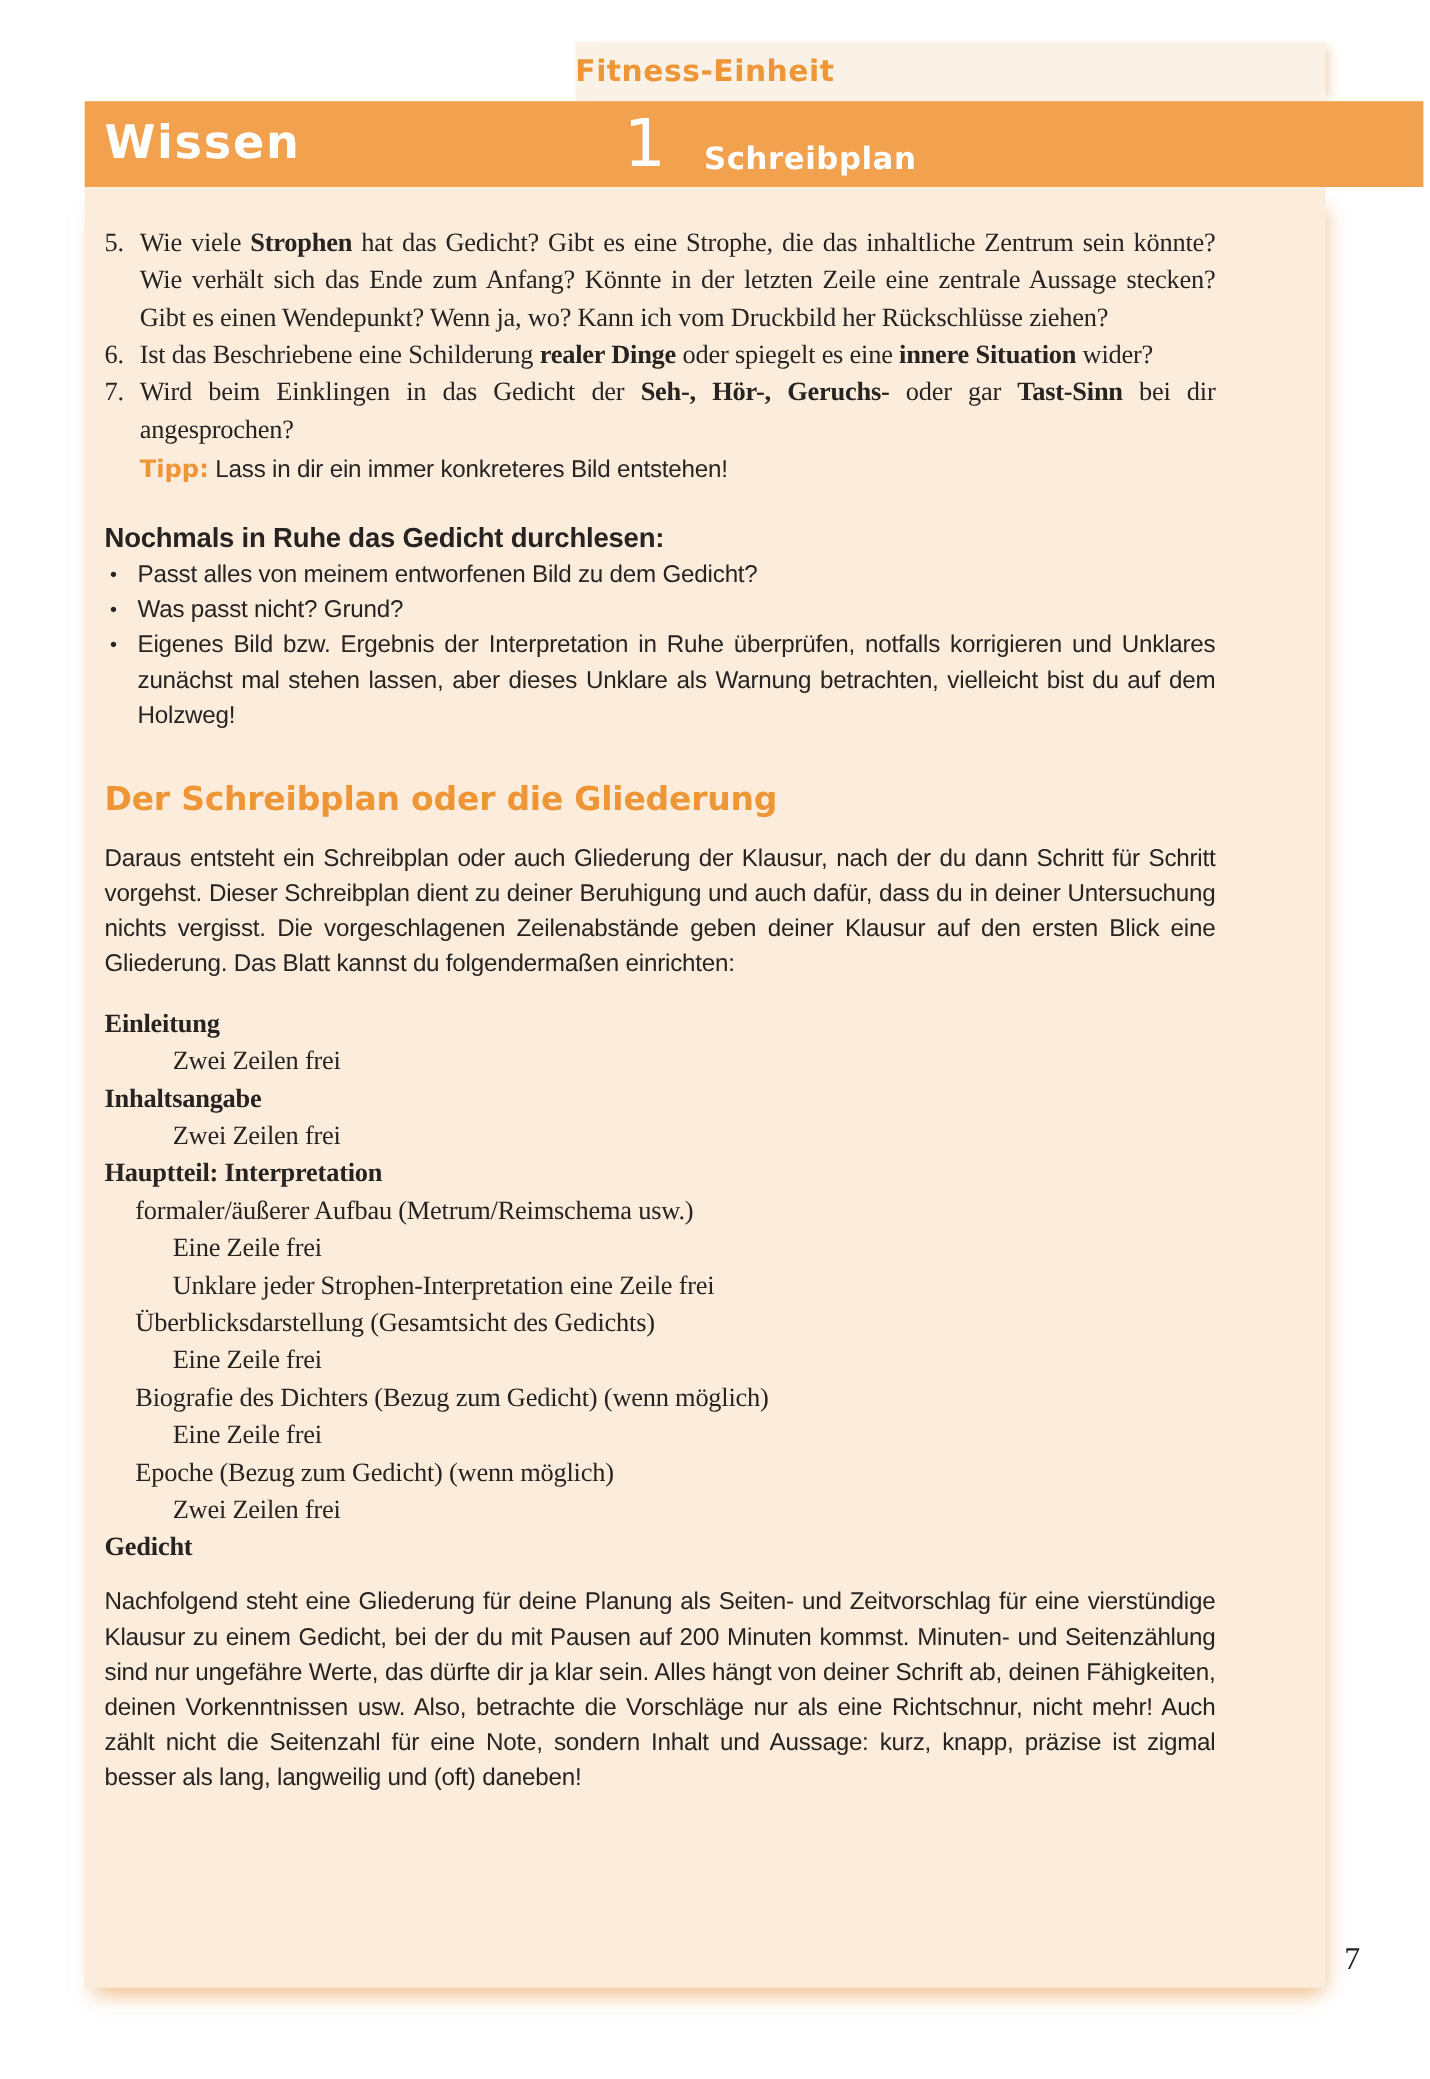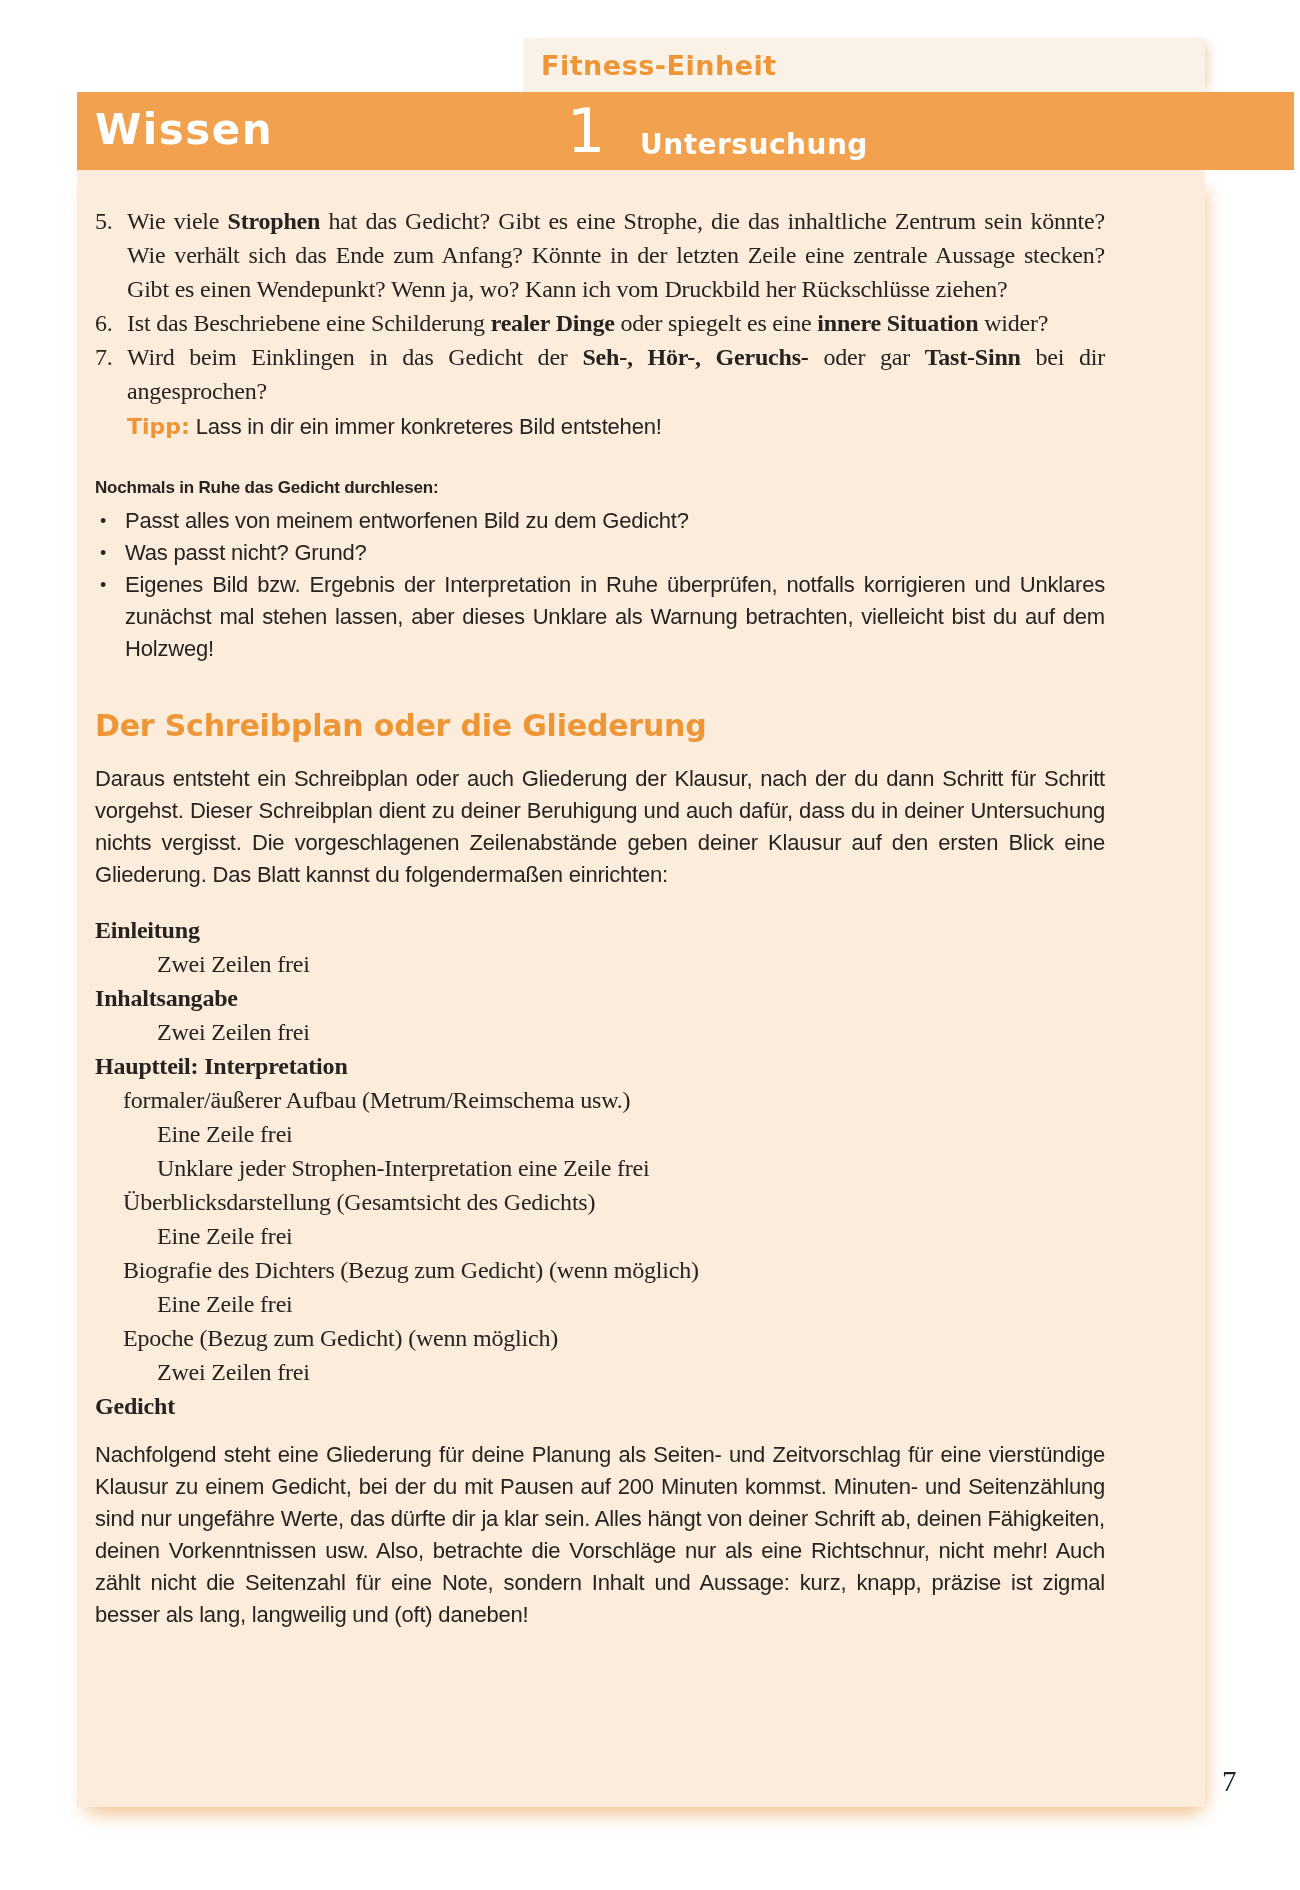--- a/index.html
+++ b/index.html
@@ -3,21 +3,21 @@
 <meta charset="utf-8">
 <style>
   * { margin:0; padding:0; box-sizing:border-box; }
   html,body { width:1300px; height:1890px; }
   body { background:#ffffff; position:relative; font-family:"Liberation Sans",sans-serif; color:var(--text-dark); }
 
   
   .unit-tab {
     position:absolute; left:523px; top:38px; width:682px; height:54px;
     background:var(--tab-cream);
-    display:flex; align-items:center; padding-left:18px;
+    display:flex; align-items:center; 
     box-shadow: 8px 2px 9px -4px rgba(225,175,115,.45);
   }
   .unit-tab-label {
     font-family:"DejaVu Sans",sans-serif; font-weight:bold; font-size:27px;
     color:var(--accent-orange); letter-spacing:.5px;
   }
   .banner {
     position:absolute; left:77px; top:92px; width:1217px; height:78px;
     background:var(--banner-orange);
   }
@@ -58,21 +58,21 @@
     font-family:"Liberation Sans",sans-serif; font-size:22px; line-height:32px;
     margin-top:3px; text-align:left; letter-spacing:-.2px;
   }
   .tip-label {
     color:var(--accent-orange); font-weight:bold;
     font-family:"DejaVu Sans",sans-serif; letter-spacing:0;
   }
 
   
   .check-heading {
-    margin-top:28px; font-weight:bold; font-size:17px; line-height:34px;
+    margin-top:28px; font-weight:bold; font-size:25px; line-height:34px;
     color:var(--text-dark); letter-spacing:-.2px;
   }
   .bullet-row  { display:flex; font-size:22px; line-height:32px; letter-spacing:-.2px; }
   .bullet-marker { width:30px; flex:none; padding-left:5px; font-size:18px; }
   .bullet-text { flex:1; text-align:justify; }
 
   
   .orange-heading {
     margin-top:42px; font-family:"DejaVu Sans",sans-serif;
     font-weight:bold; font-size:30px; line-height:38px;
@@ -99,21 +99,21 @@
 </head>
 <body>
 
 <div class="unit-tab">
   <span class="unit-tab-label">Fitness-Einheit</span>
 </div>
 
 <div class="banner">
   <div class="banner-title">Wissen</div>
   <div class="unit-number">1</div>
-  <div class="unit-label">Untersuchung</div>
+  <div class="unit-label">Schreibplan</div>
 </div>
 
 <div class="panel">
 
   <div class="questions" id="questions">
       <div class="q-row">
         <div class="q-num">5.</div>
         <div class="q-body"><span>Wie viele </span><span class="b">Strophen</span><span> hat das Gedicht? Gibt es eine Strophe, die das inhaltliche Zentrum sein könnte? Wie verhält sich das Ende zum Anfang? Könnte in der letzten Zeile eine zentrale Aussage stecken? Gibt es einen Wendepunkt? Wenn ja, wo? Kann ich vom Druckbild her Rückschlüsse ziehen?</span></div>
       </div>
       <div class="q-row">

